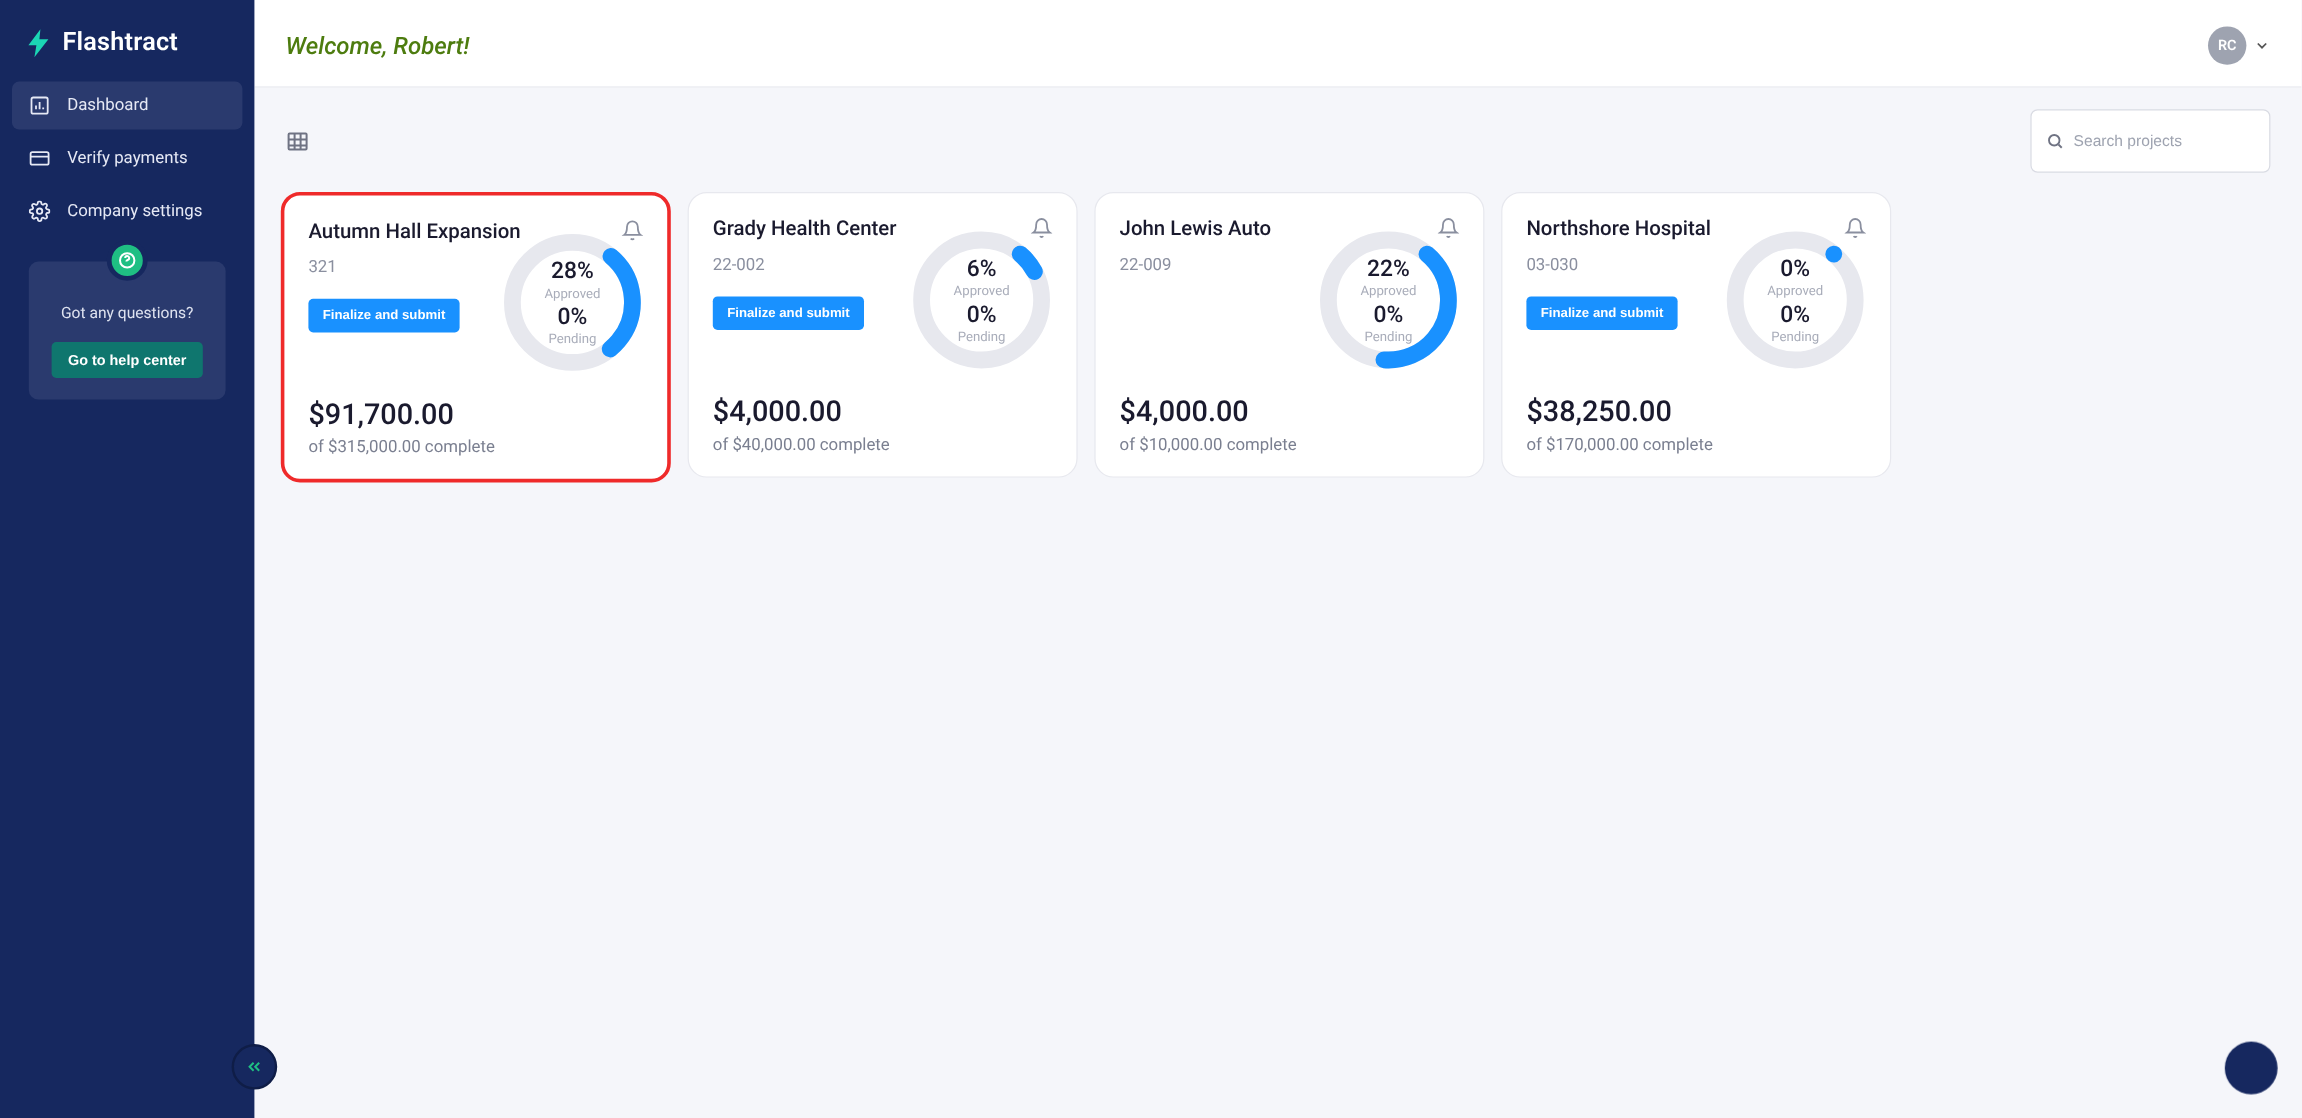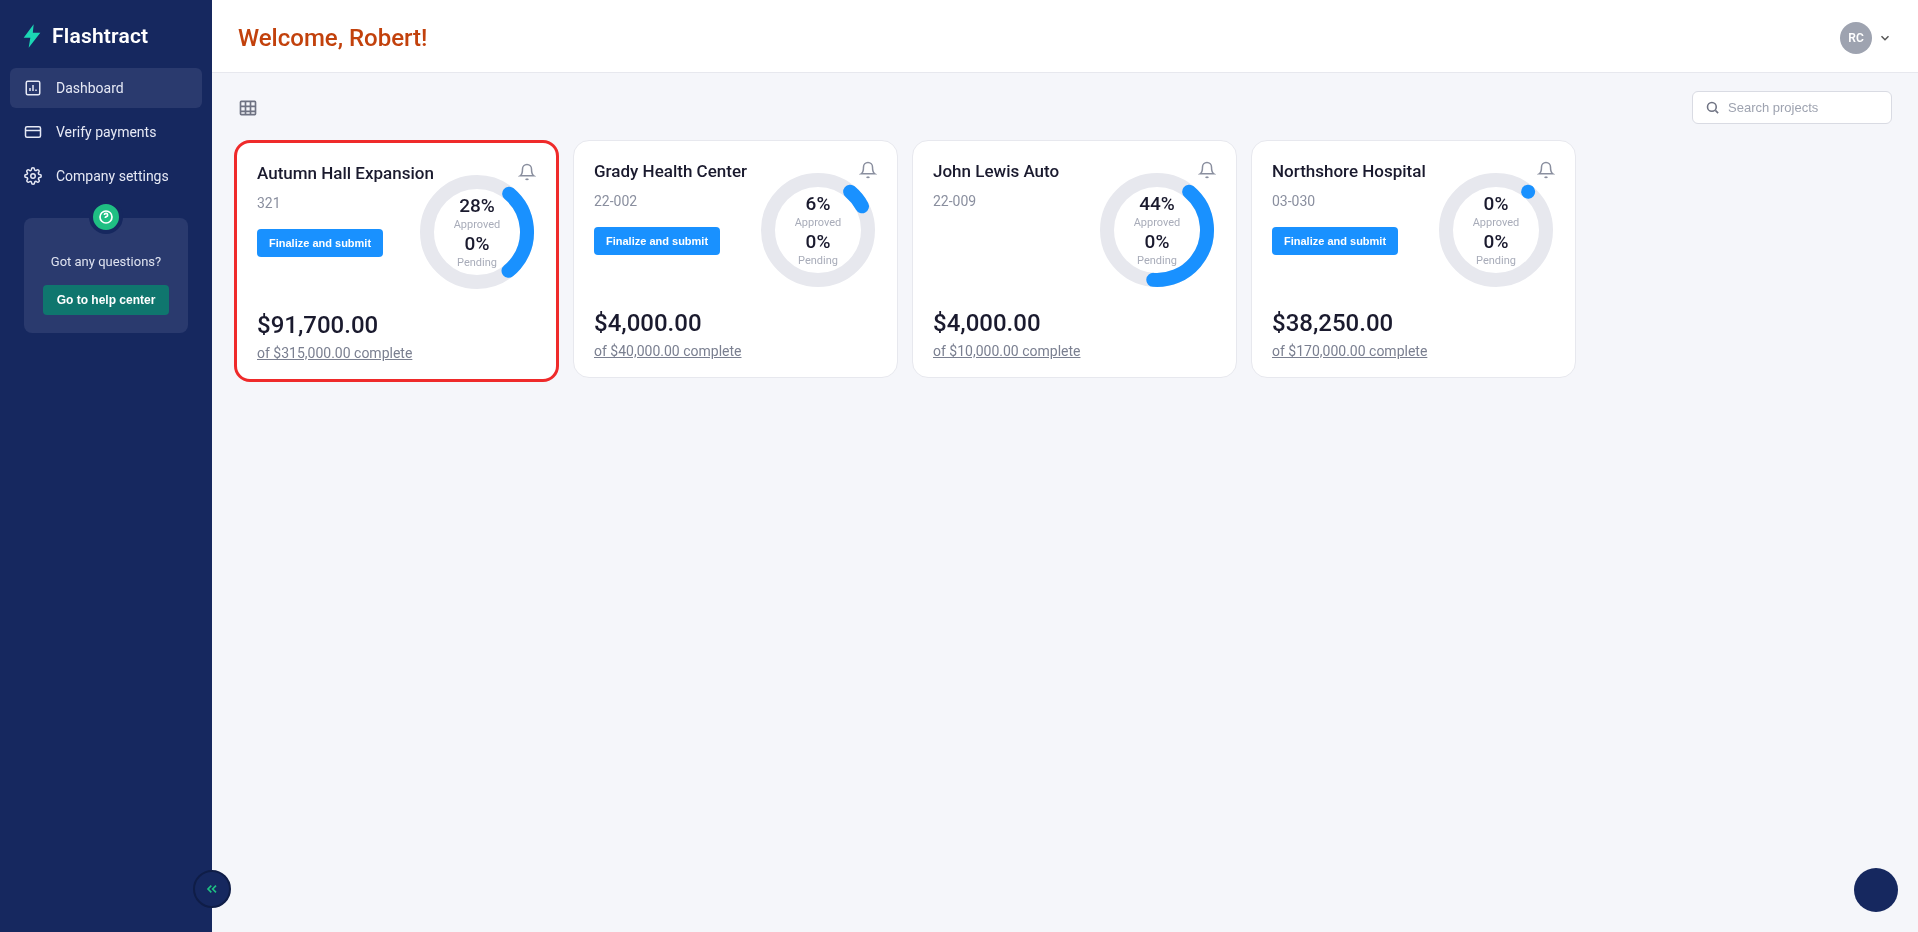--- a/index.html
+++ b/index.html
@@ -89,21 +89,21 @@
   color: #1fbf83;
   font-size: 16px;
 }
 .main { flex: 1; display: flex; flex-direction: column; overflow: auto; }
 .header {
   background: #fff;
   padding: 22px 26px 0 26px;
   border-bottom: 1px solid #e7e8ee;
 }
 .header-top { display: flex; align-items: center; justify-content: space-between; margin-bottom: 18px;}
-.welcome { font-size: 24px; font-weight: 500; color: #c2410c; }
+.welcome { font-size: 20px; font-weight: 500; color: #4d7c0f; font-style: italic; }
 .user-block { display: flex; align-items: center; gap: 6px; cursor: pointer; }
 .avatar {
   width: 32px; height: 32px; border-radius: 50%;
   background: #9ea3b0; color: #fff; font-size: 12px; font-weight: 600;
   display: flex; align-items: center; justify-content: center;
 }
 .chev { color: #555; }
 .tabs { display: flex; gap: 0; }
 .tab {
   padding: 12px 16px;
@@ -118,21 +118,21 @@
   background: #f5f9ff;
 }
 .content-bar {
   display: flex; align-items: center; justify-content: space-between;
   padding: 18px 26px 16px 26px;
 }
 .grid-icon { color: #6f7383; cursor: pointer; }
 .search-wrap {
   display: flex; align-items: center; gap: 8px;
   border: 1px solid #d9dbe3; border-radius: 6px;
-  background: #fff; padding: 8px 12px; width: 200px;
+  background: #fff; padding: 18px 12px; width: 200px;
 }
 .search-wrap input {
   border: none; outline: none; font-size: 13px;
   flex: 1; color: #333; background: transparent;
 }
 .search-wrap input::placeholder { color: #9ea3b0; }
 .cards {
   display: flex; gap: 14px; padding: 0 26px 26px 22px; flex-wrap: wrap; align-items: flex-start;
 }
 .card {
@@ -154,21 +154,21 @@
 .gauge-wrap {
   width: 130px; height: 130px; position: relative; margin-top: -20px; margin-right: -6px;
 }
 .gauge-text {
   position: absolute; top: 50%; left: 50%; transform: translate(-50%,-50%);
   text-align: center; line-height: 1.2;
 }
 .gauge-pct { font-size: 19px; font-weight: 500; color: #1a1a2e; }
 .gauge-sub { font-size: 11px; color: #a8acb9; }
 .card-amount { font-size: 24px; font-weight: 500; color: #1a1a2e; margin-top: 14px; }
-.card-complete { font-size: 14px; color: #7a7f90; margin-top: 6px; text-decoration: underline; }
+.card-complete { font-size: 14px; color: #7a7f90; margin-top: 6px; }
 .fab {
   position: fixed; bottom: 20px; right: 20px;
   width: 44px; height: 44px; border-radius: 50%;
   background: #16285f; cursor: pointer;
 }
 svg { display: block; }
 </style>
 </head>
 <body>
 
@@ -337,21 +337,21 @@
       <div class="card-left">
         <div class="card-code">22-009</div>
         <div style="height:42px"></div>
       </div>
       <div class="gauge-wrap">
         <svg width="130" height="130" viewBox="0 0 130 130">
           <circle cx="65" cy="65" r="50" fill="none" stroke="#e7e8ee" stroke-width="14"></circle>
           <circle cx="65" cy="65" r="50" fill="none" stroke="#1991ff" stroke-width="14" stroke-dasharray="125.66370614359174 314.1592653589793" stroke-linecap="round" transform="rotate(-50 65 65)"></circle>
         </svg>
         <div class="gauge-text">
-          <div class="gauge-pct">44%</div>
+          <div class="gauge-pct">22%</div>
           <div class="gauge-sub">Approved</div>
           <div class="gauge-pct" style="margin-top:2px">0%</div>
           <div class="gauge-sub">Pending</div>
         </div>
       </div>
     </div>
     <div class="card-amount">$4,000.00</div>
     <div class="card-complete">of $10,000.00 complete</div>
   </div>
         <div class="card">

